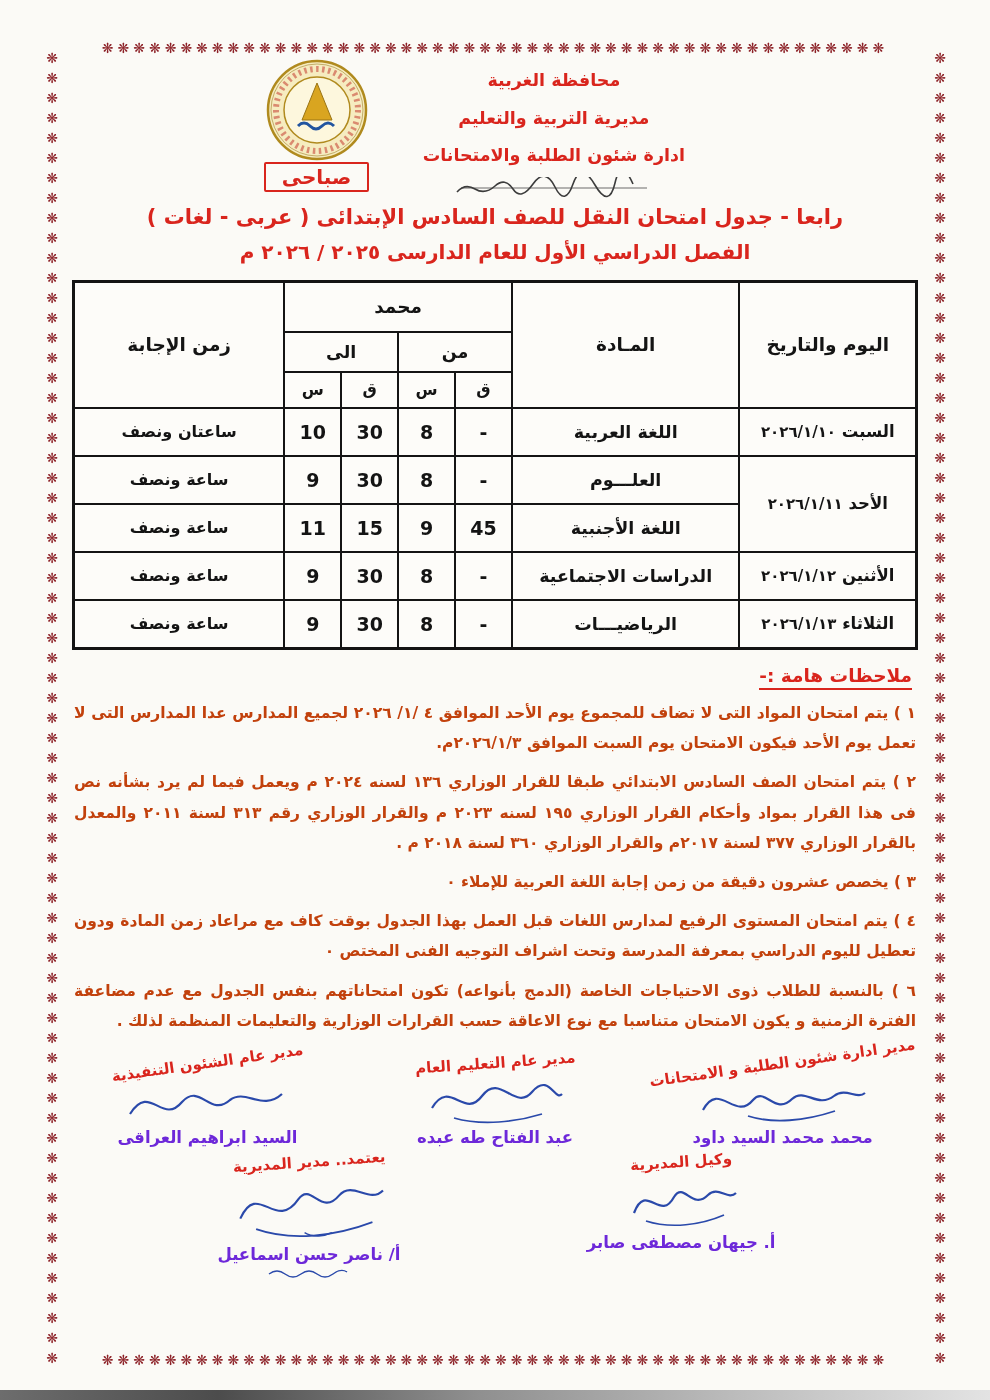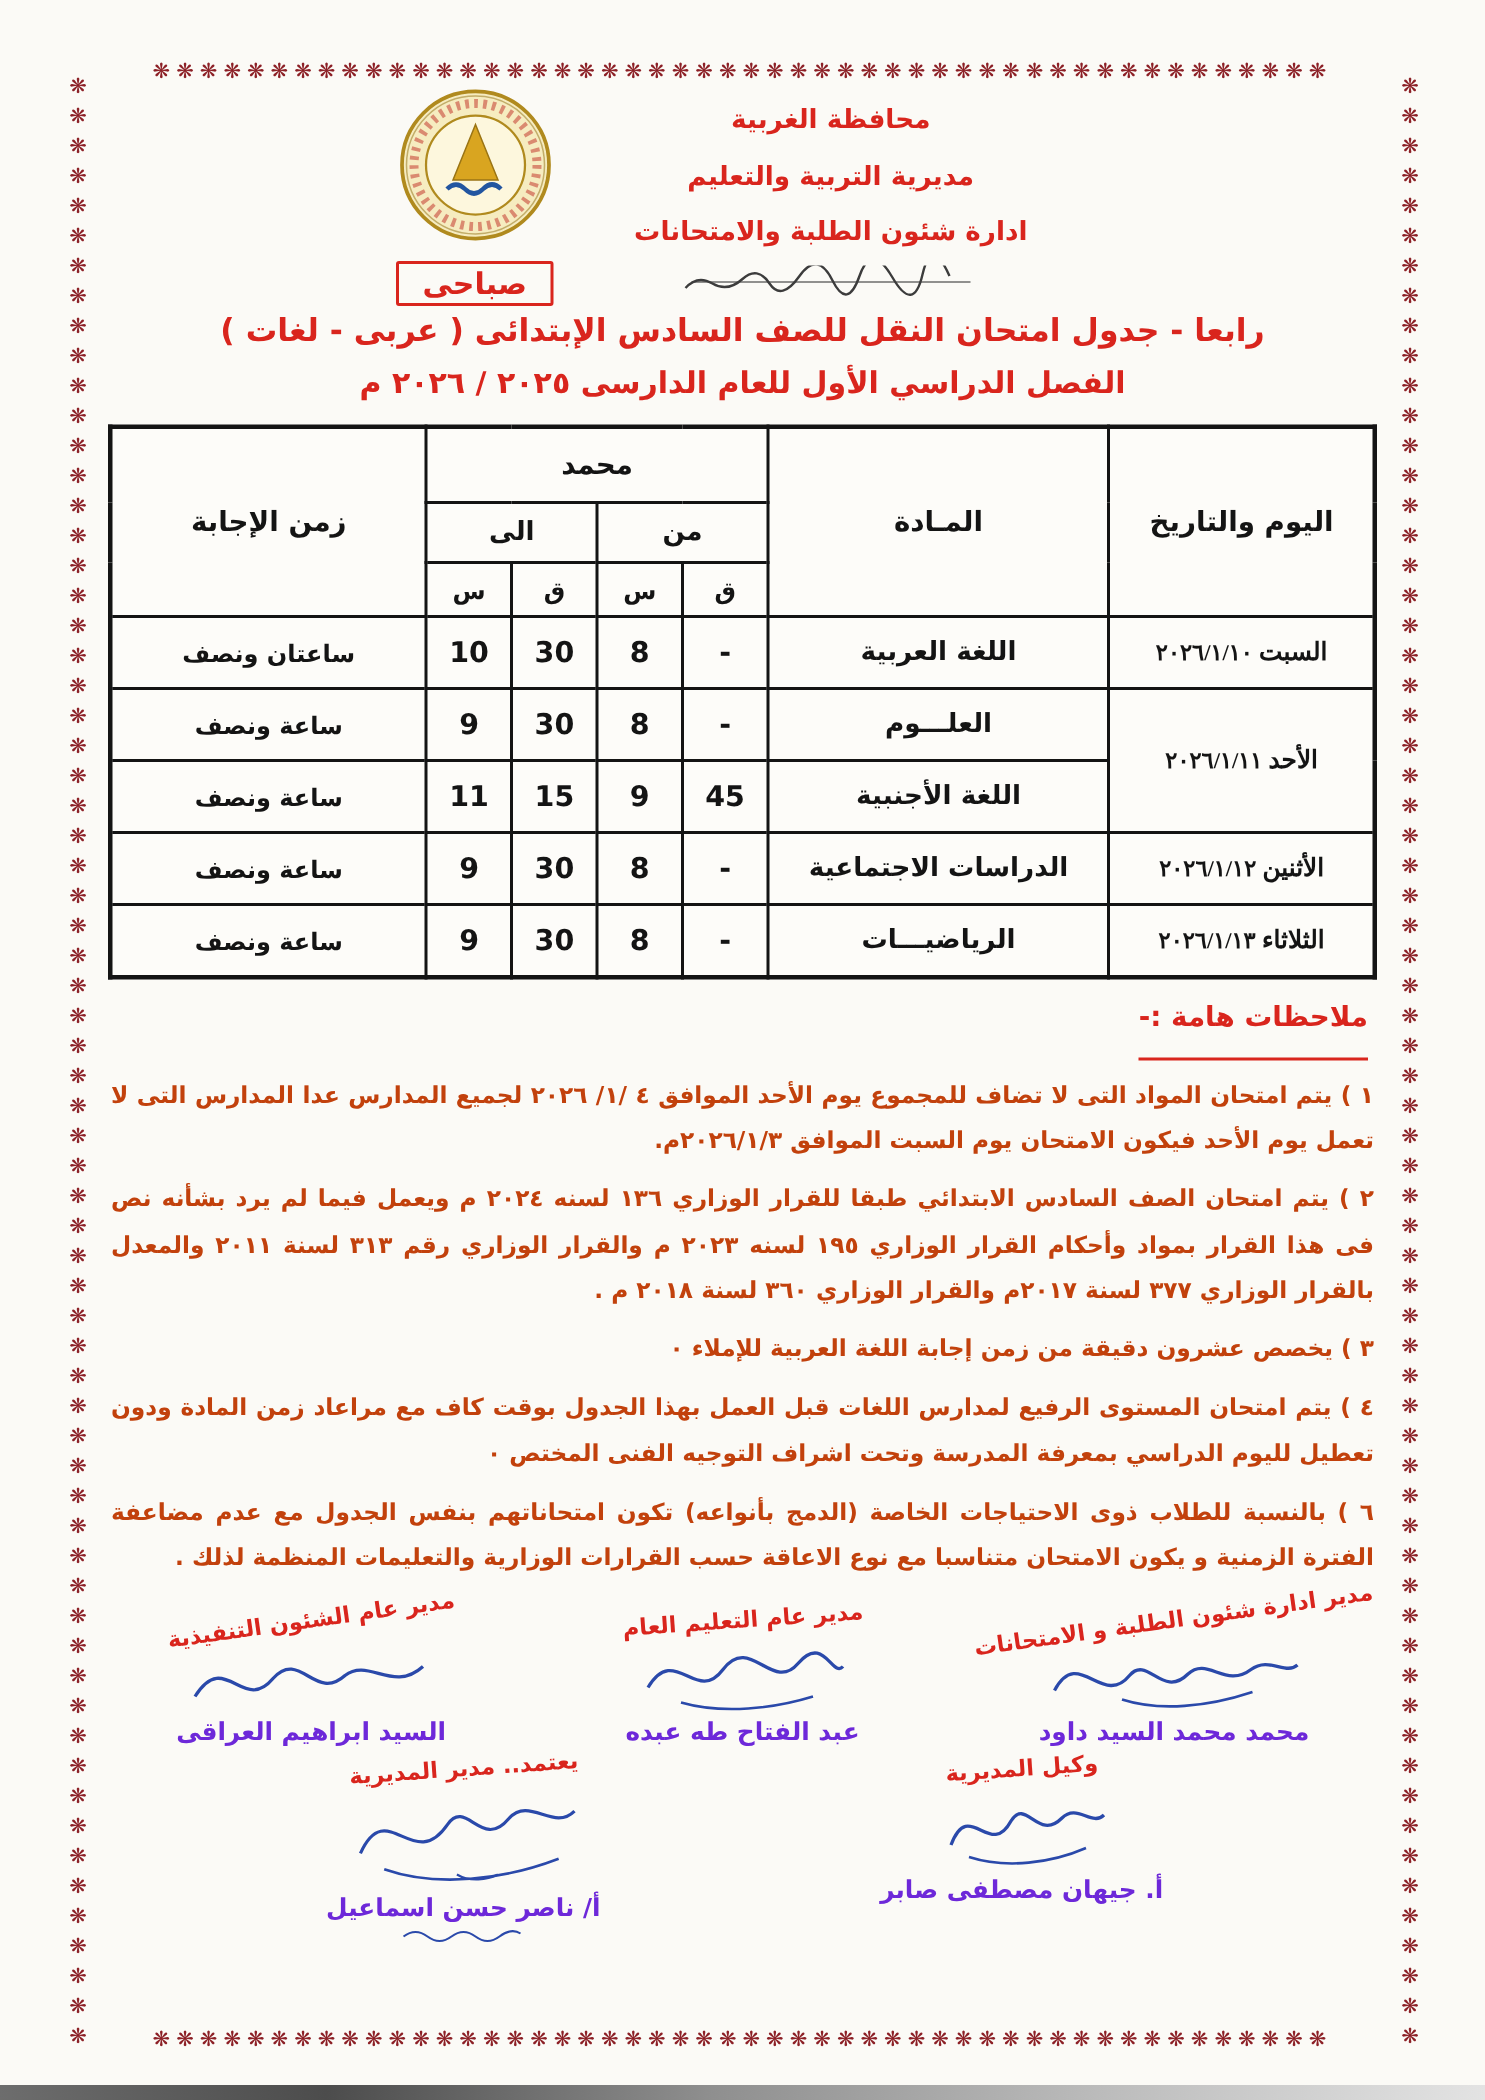--- a/index.html
+++ b/index.html
@@ -34,21 +34,21 @@
   .content { position: absolute; top: 58px; right: 72px; left: 72px; z-index: 2; }
 
   
   .doc-header { display: flex; justify-content: center; align-items: flex-start; }
   .org-block {
     width: 345px; text-align: center;
     color: #d9251d; font-weight: 700; font-size: 17.5px; line-height: 2.15;
     padding-top: 4px; margin-left: 10px;
   }
   .scribble { display: block; margin: 2px auto 0; }
-  .logo-col { display: flex; flex-direction: column; align-items: center; gap: 12px; margin-right: 2px; }
+  .logo-col { display: flex; flex-direction: column; align-items: center; margin-right: 2px; }
   .shift-label {
     color: #d9251d; font-weight: 700; font-size: 20px;
     border: 2px solid #d9251d; border-radius: 2px;
     padding: 1px 16px;
   }
 
   
   .doc-title { text-align: center; color: #d9251d; font-weight: 700; margin-top: 4px; }
   .doc-title .t1 { font-size: 21px; }
   .doc-title .t2 { font-size: 20px; margin-top: 11px; }
@@ -62,32 +62,32 @@
   }
   .schedule th, .schedule td {
     border: 2px solid #141414;
     font-weight: 700; text-align: center; vertical-align: middle;
     color: #141414; padding: 3px 4px;
   }
   .schedule thead tr:nth-child(1) th { height: 42px; font-size: 18.5px; }
   .schedule thead tr:nth-child(2) th { height: 32px; font-size: 17.5px; }
   .schedule thead tr:nth-child(3) th { height: 28px; font-size: 16px; }
   .schedule tbody td { height: 40px; }
-  .day-cell { color: #d9251d; font-size: 16.5px; font-family: Liberation Serif, serif; }
+  .day-cell { color: #d9251d; font-size: 16.5px; }
   .day-cell .day-date { font-size: 15px; }
   .subject-cell { font-size: 17.5px; }
   .num-cell { font-size: 19px; }
   .duration-cell { font-size: 16px; }
 
   
   .notes-heading {
     display: inline-block;
     color: #d9251d; font-weight: 700; font-size: 18.5px;
     border-bottom: 2.5px solid #d9251d;
-    margin: 15px 6px 8px; padding-bottom: 16px;
+    margin: 15px 6px 8px; padding-bottom: 2px;
   }
   .notes { padding: 0 2px; }
   .note {
     font-size: 15.5px; font-weight: 700; color: #c2410c;
     line-height: 1.95; text-align: justify;
     margin: 0 0 9px 0;
   }
 
   
   .signatures { margin-top: 18px; }

